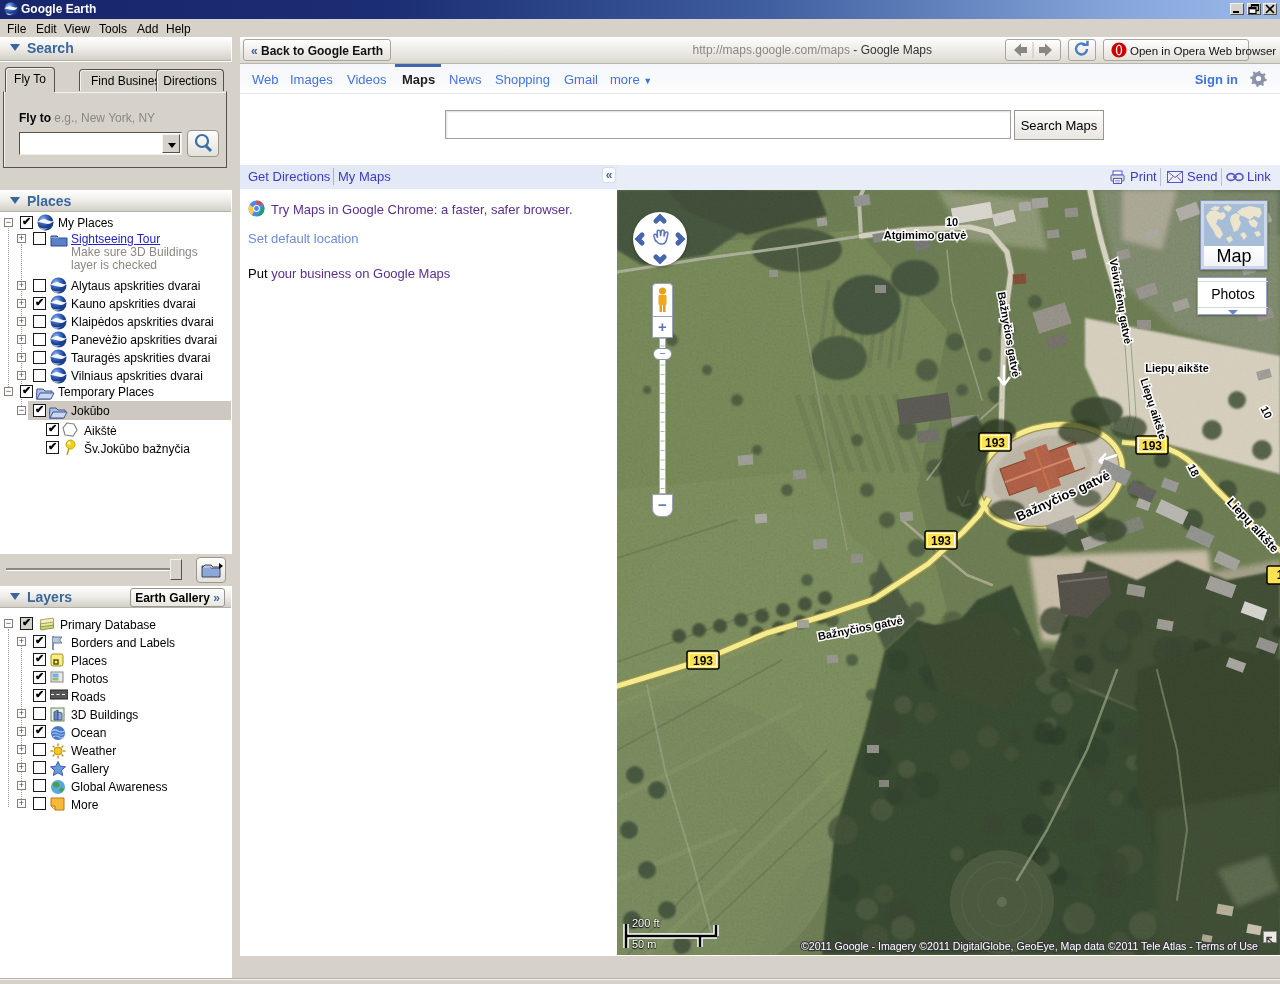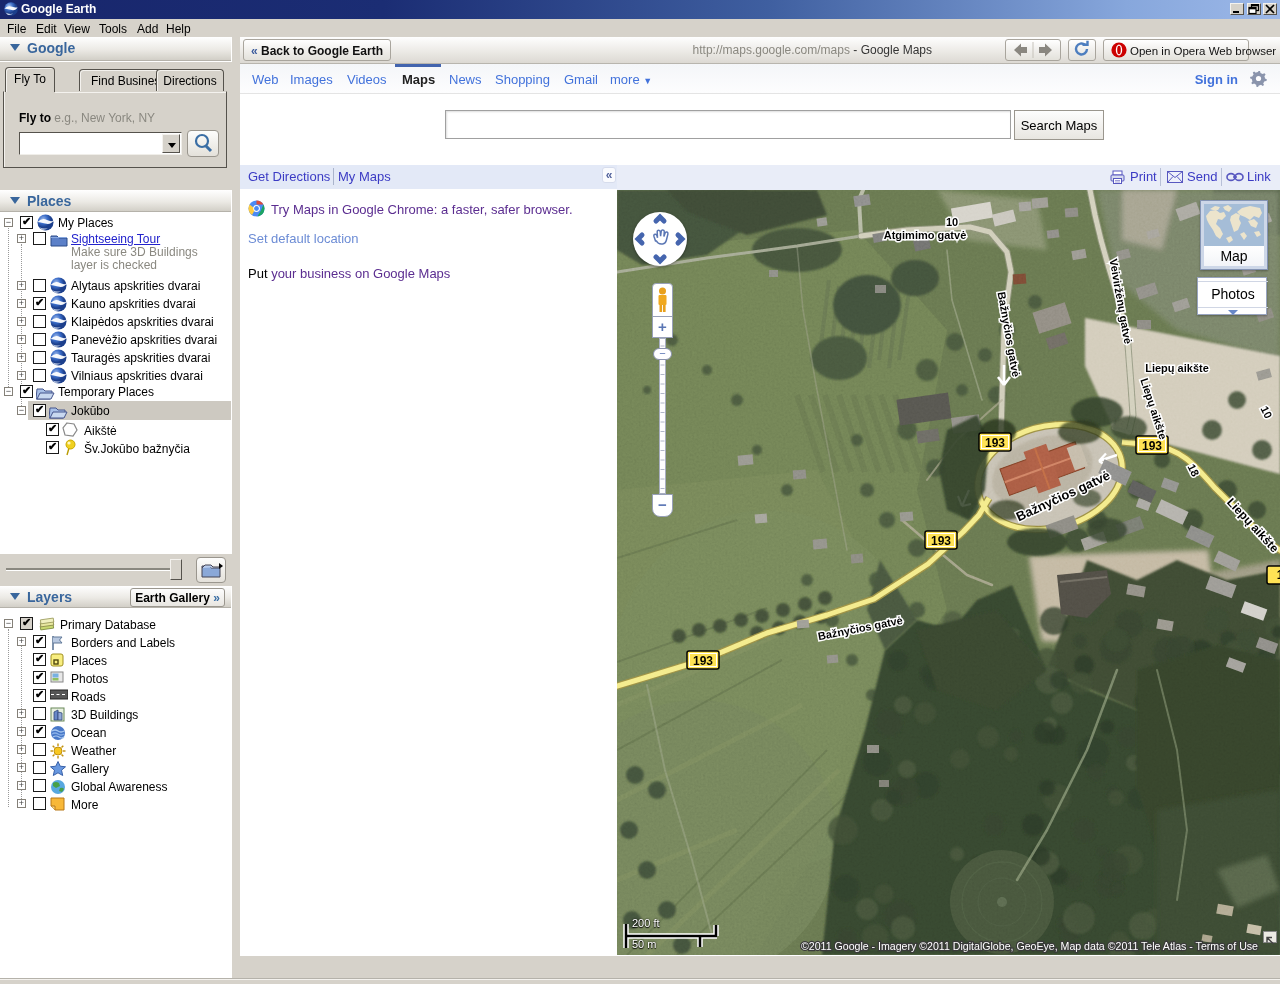--- a/index.html
+++ b/index.html
@@ -116,21 +116,21 @@
     <span style="left:36px">Edit</span>
     <span style="left:64px">View</span>
   <span style="left:99px">Tools</span>
     <span style="left:137px">Add</span>
     <span style="left:166px">Help</span>
 </div>
 <div id="sidebar"></div>
 <div id="splitter"></div>
 <div class="phead" id="searchhead" style="top:37px; height:24px;">
     <div class="tri"></div>
-    <div class="ptitle">Google</div>
+    <div class="ptitle">Search</div>
   </div>
 <div id="searchpanel">
   <div class="tab" style="left:5px; width:50px; top:5px; height:25px; z-index:3; box-shadow:inset 1px 1px 0 #f4f2ee, 0 2px 0 #d6d2ca;">Fly To</div>
   <div class="tab" style="left:57px; width:112px;margin-left:22px;">Find Businesses</div>
   <div class="tab" style="left:156px; width:68px;">Directions</div>
   <div id="searchbody">
     <div id="flytolabel"><b>Fly to</b> <span>e.g., New York, NY</span></div>
     <div id="combo">
         <div class="drop"></div>
       </div>
@@ -959,21 +959,21 @@
         <path d="M2 12 L6 7 L12 6 L16 9 L20 8 L22 12 L18 16 L14 15 L12 20 L16 24 L19 30 L16 35 L12 32 L9 26 L5 20 L3 16 Z" fill="#ece4cc"></path>
         <path d="M6 5 L11 2 L16 3 L14 6 L9 6 Z" fill="#ece4cc"></path>
         <path d="M19 3 L24 1 L28 4 L25 8 L21 6 Z" fill="#ece4cc"></path>
         <path d="M27 12 L32 9 L36 11 L35 15 L37 19 L34 26 L30 28 L28 22 L26 16 Z" fill="#ece4cc"></path>
         <path d="M33 8 L38 4 L46 2 L56 4 L58 9 L55 14 L50 12 L46 16 L41 13 L36 11 Z" fill="#ece4cc"></path>
         <path d="M44 17 L50 15 L54 19 L52 24 L47 22 Z" fill="#ece4cc"></path>
         <path d="M36 30 L40 28 L43 32 L40 36 Z" fill="#ece4cc"></path>
         <path d="M50 28 L55 27 L57 31 L53 33 Z" fill="#ece4cc"></path>
         <path d="M22 34 L27 32 L29 36 L25 39 Z" fill="#ece4cc"></path>
       </svg>
-<div style="position:absolute;left:587px;top:56px;width:60px;height:20px;background:linear-gradient(#ffffff,#f2f4f8);font-size:14px;color:#000;text-align:center;line-height:20px;">Map</div>
+<div style="position:absolute;left:587px;top:56px;width:60px;height:20px;background:linear-gradient(#ffffff,#f2f4f8);font-size:18px;color:#000;text-align:center;line-height:20px;">Map</div>
 <div style="position:absolute;left:580px;top:87px;width:70px;height:38px;background:#fff;border:1px solid #98a4c0;box-shadow:0 1px 2px rgba(0,0,0,0.3);">
  <div style="position:absolute;left:0;top:3px;width:70px;height:1px;background:#d0d6e4;"></div>
  <div style="position:absolute;left:0;top:5px;width:70px;height:22px;font-size:14px;color:#000;text-align:center;line-height:22px;">Photos</div>
  <div style="position:absolute;left:0;top:29px;width:70px;height:1px;background:#d0d6e4;"></div>
  <div style="position:absolute;left:30px;top:32px;width:0;height:0;border-left:5px solid transparent;border-right:5px solid transparent;border-top:5px solid #6888c8;"></div>
 </div>
 <svg width="110" height="32" viewBox="0 0 110 32" style="position:absolute;left:3px;top:730px;">
         <g fill="none">
           <path d="M6 4 V28 M6 16 H97 M96 16 V5 M80 16 V27" stroke="#fff" stroke-width="5.5"></path>
           <path d="M6 4 V28 M6 16 H97 M96 16 V5 M80 16 V27" stroke="#000" stroke-width="2.5"></path>

